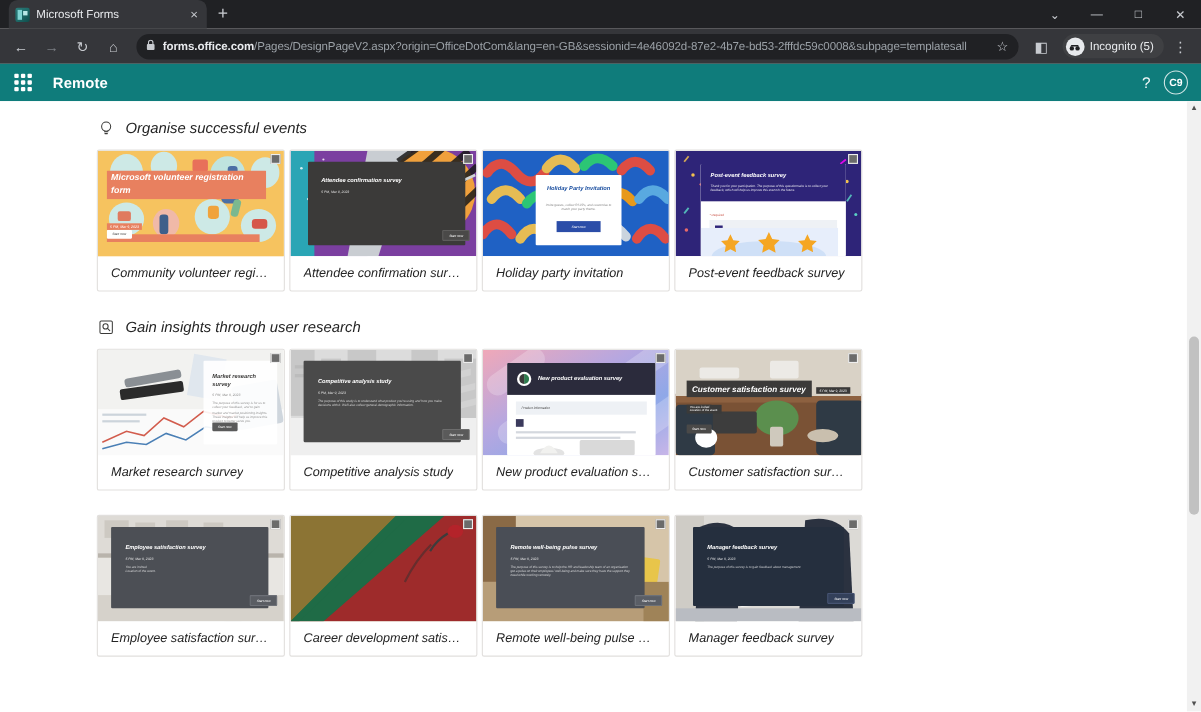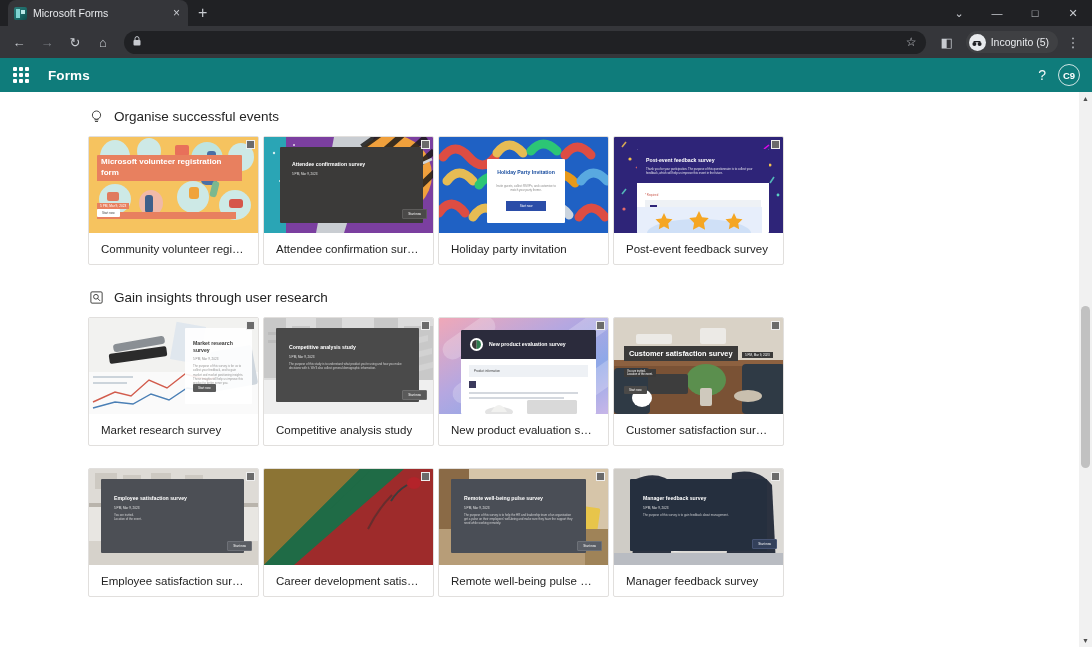--- a/index.html
+++ b/index.html
@@ -86,20 +86,21 @@
   .help { font-size: 14px; opacity:.95;}
   .avatar {
     width: 22px; height:22px; border-radius:50%; border:1px solid rgba(255,255,255,.8);
     display:flex; align-items:center; justify-content:center; font-size:9.5px; font-weight:600;
   }
 
   
   .content {
     height: 555px; background:#fff; overflow:hidden; position:relative;
     padding: 14px 0 0 0;
+    font-style: italic;
   }
   .section { padding-left: 88px; }
   .section-head {
     display:flex; align-items:center; gap: 9px; margin-bottom: 11px; padding-top: 2px;
   }
   .section-head .sh-icon { width:17px; height:17px; color:#3a3a38; flex:none;
      display:flex; align-items:center; justify-content:center;}
   .section-title { font-size: 13.5px; color: #242424; font-weight:400; }
 
   .cards { display:flex; gap: 4px; }
@@ -166,20 +167,21 @@
     <div class="tb-icon dim">→</div>
     <div class="tb-icon">↻</div>
     <div class="tb-icon">⌂</div>
     <div class="omnibox">
       <span class="lock">
         <svg width="8" height="10" viewBox="0 0 8 10">
             <rect x="0.5" y="4" width="7" height="5.5" rx="1" fill="#c8cbd0"></rect>
             <path d="M2 4V2.6a2 2 0 1 1 4 0V4" stroke="#c8cbd0" stroke-width="1" fill="none"></path>
           </svg>
       </span>
+      <span class="url"><b>forms.office.com</b><span>/Pages/DesignPageV2.aspx?origin=OfficeDotCom&amp;lang=en-GB&amp;sessionid=4e46092d-87e2-4b7e-bd53-2fffdc59c0008&amp;subpage=templatesall</span></span>
       <span class="star">☆</span>
     </div>
     <div class="tb-icon">◧</div>
     <div class="incognito">
       <span class="incog-ava">
         <svg width="12" height="9" viewBox="0 0 12 9">
             <path d="M3 3h6l1 1.2H2z" fill="#202124"></path>
             <circle cx="3.4" cy="6" r="2" fill="#202124"></circle>
             <circle cx="8.6" cy="6" r="2" fill="#202124"></circle>
           </svg>
@@ -194,21 +196,21 @@
       <i></i>
         <i></i>
         <i></i>
         <i></i>
         <i></i>
         <i></i>
         <i></i>
         <i></i>
         <i></i>
     </div>
-    <div class="brand">Forms</div>
+    <div class="brand">Remote</div>
     <div class="appbar-right">
       <div class="help">?</div>
       <div class="avatar">C9</div>
     </div>
   </div>
 
   <div class="content">
 
     <div class="section">
       <div class="section-head">

